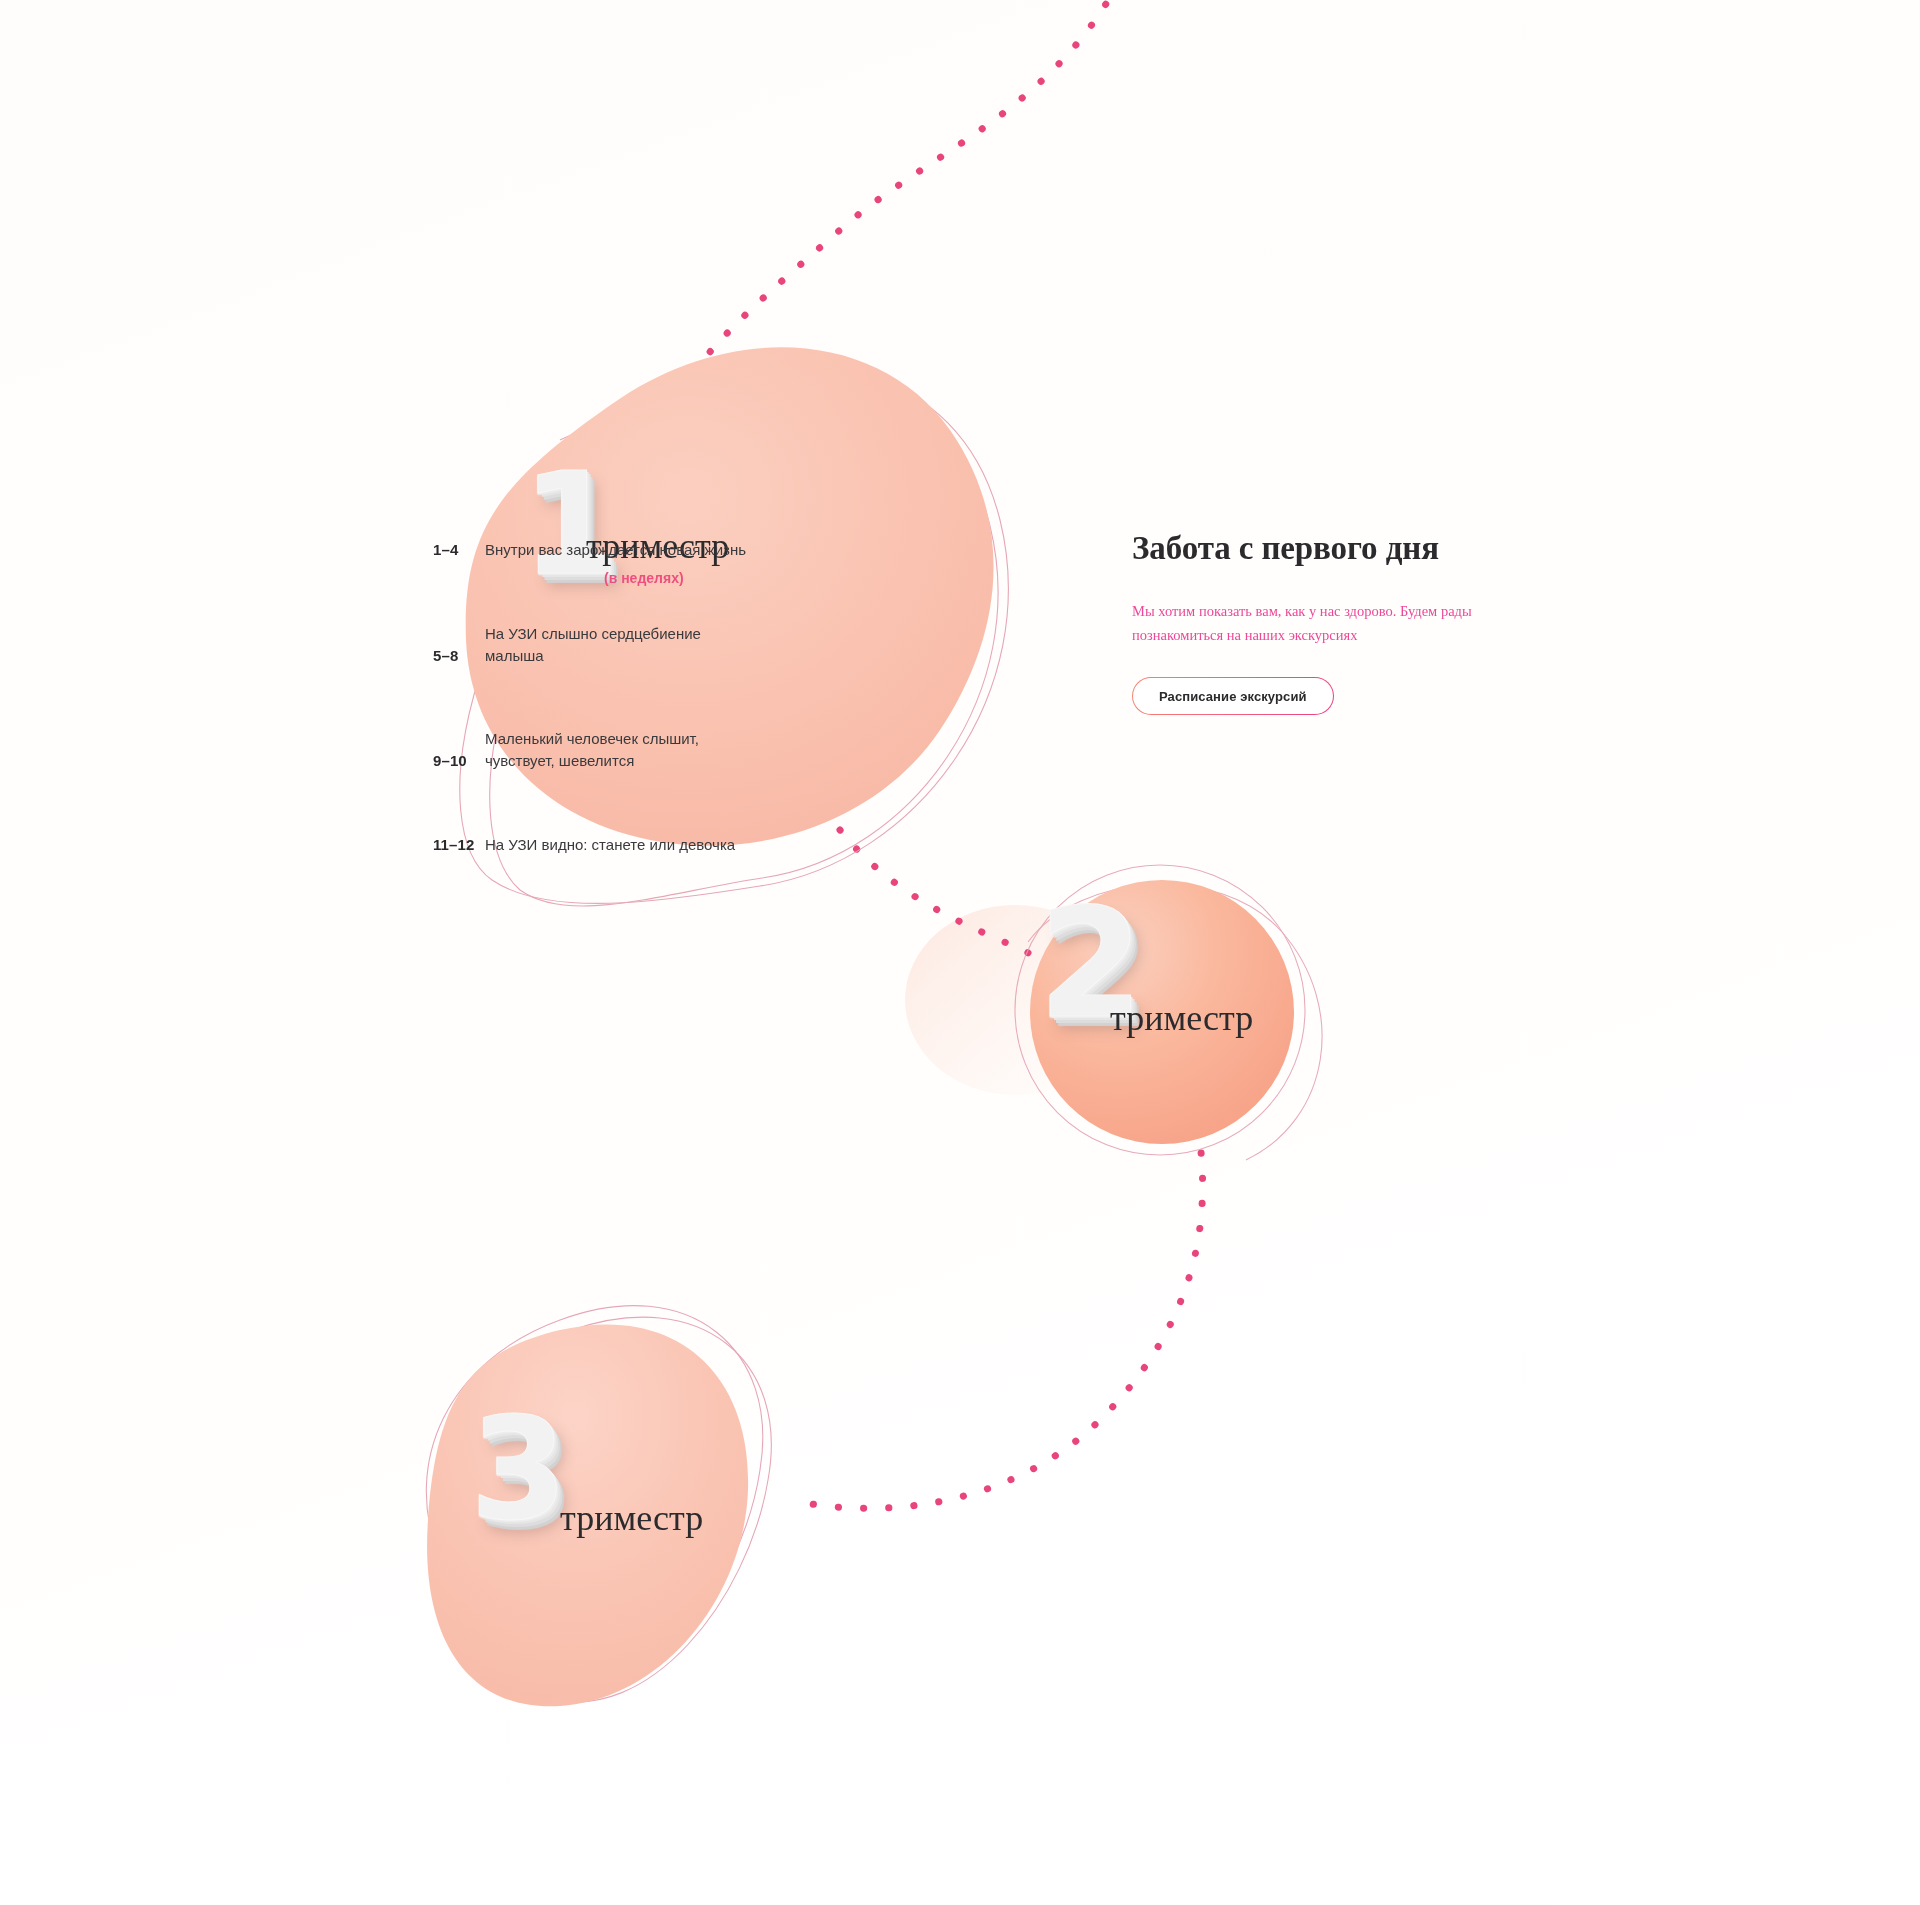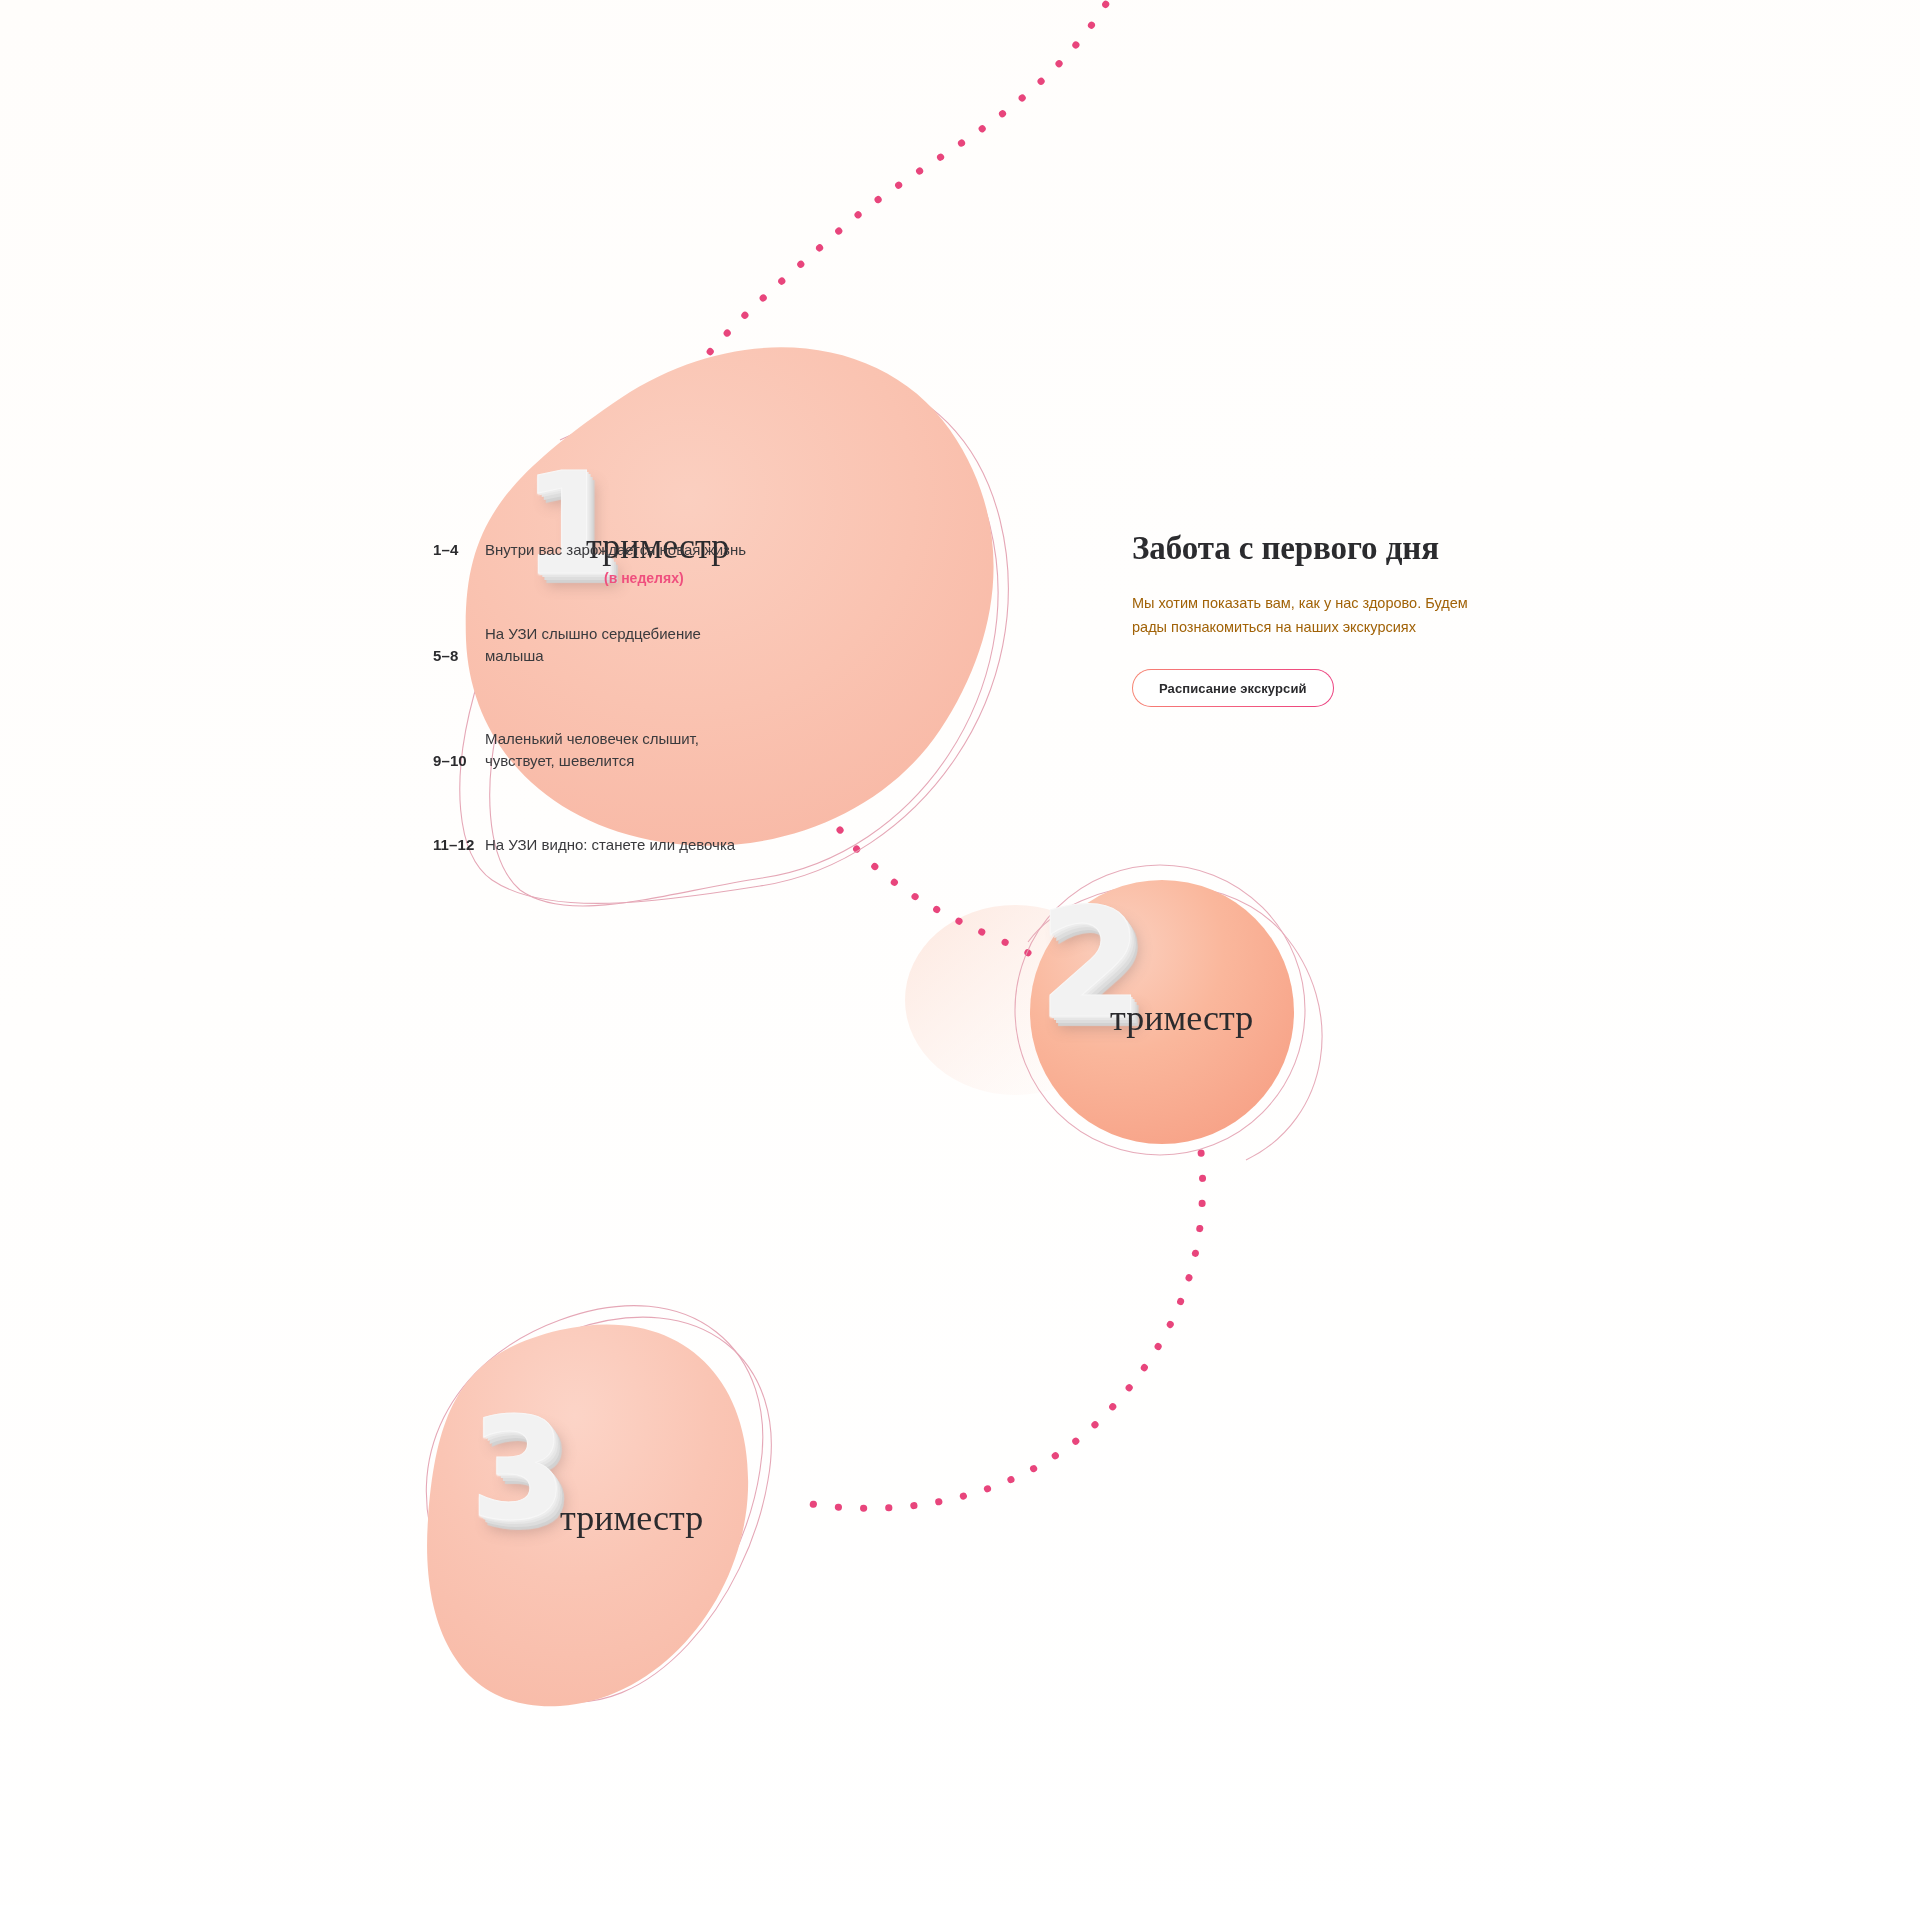--- a/index.html
+++ b/index.html
@@ -95,25 +95,25 @@
   .block h2 {
     margin: 0;
     font-family: "Liberation Serif", "DejaVu Serif", serif;
     font-weight: 700;
     font-size: 33px;
     line-height: 1.22;
     color: #2b2b2e;
     letter-spacing: -0.1px;
   }
   .block p {
-    margin: 24px 0 0 0;
-    font-family: Liberation Sans, sans-serif;
+    margin: 32px 0 0 0;
+    font-family: Liberation Serif, serif;
     font-size: 14.5px;
     line-height: 1.62;
-    color: #a16207;
+    color: #ec4899;
     max-width: 350px;
   }
 
   .pill-btn {
     display: inline-flex;
     align-items: center;
     justify-content: center;
     margin-top: 30px;
     height: 38px;
     padding: 0 26px;

